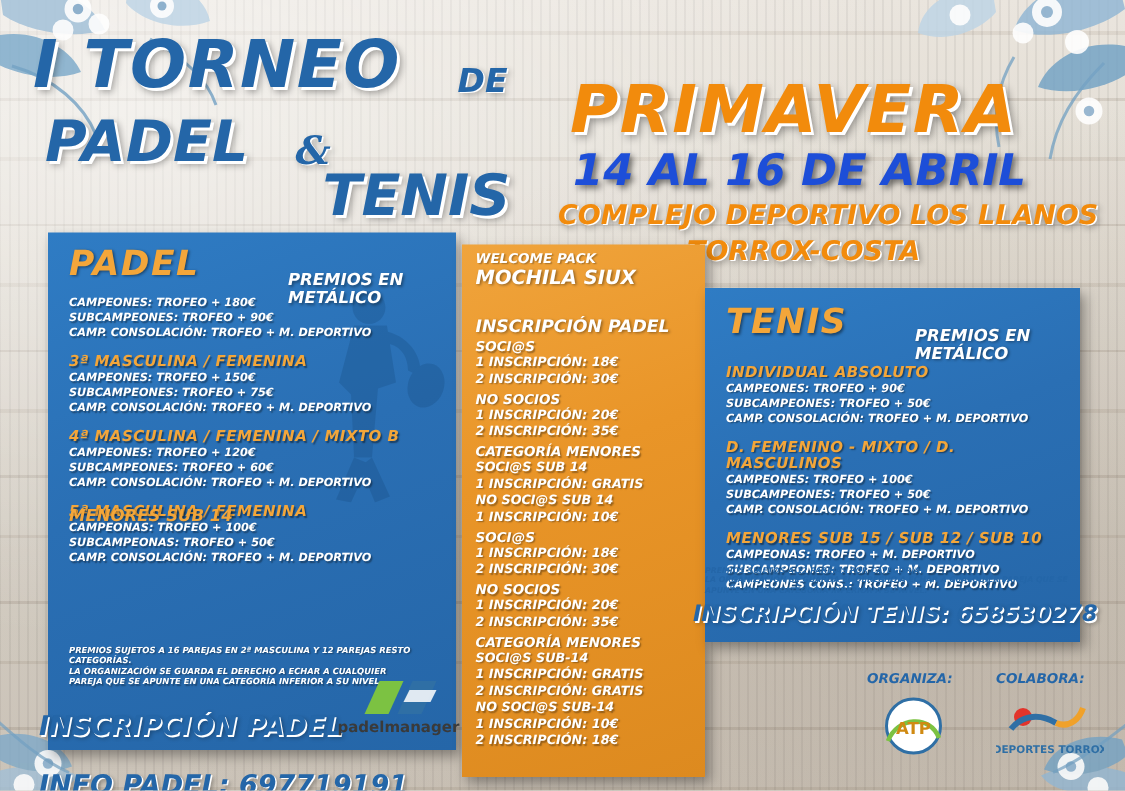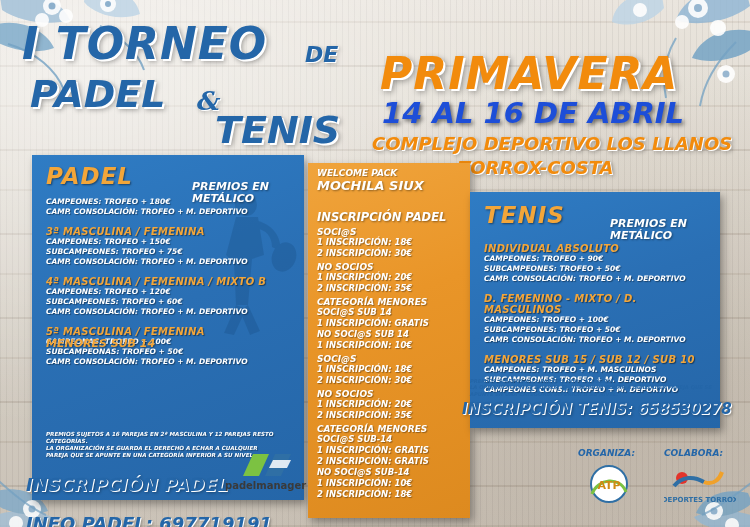--- a/index.html
+++ b/index.html
@@ -323,20 +323,21 @@
   <div style="position:absolute;left:14px;top:8px;">
     <div class="p-title">PADEL</div>
   </div>
   <div style="position:absolute;left:160px;top:8px;width:100px;white-space:pre-line;">
     <div class="p-premios">PREMIOS EN
 METÁLICO</div>
   </div>
 
   <div id="padel-cats" style="position:absolute;left:14px;top:42px;width:248px;">
       <div class="ln">CAMPEONES: TROFEO + 180€</div>
+      <div class="ln">SUBCAMPEONES: TROFEO + 90€</div>
       <div class="ln">CAMP. CONSOLACIÓN: TROFEO + M. DEPORTIVO</div>
       <div class="cat">3ª MASCULINA / FEMENINA</div>
       <div class="ln">CAMPEONES: TROFEO + 150€</div>
       <div class="ln">SUBCAMPEONES: TROFEO + 75€</div>
       <div class="ln">CAMP. CONSOLACIÓN: TROFEO + M. DEPORTIVO</div>
       <div class="cat">4ª MASCULINA / FEMENINA / MIXTO B</div>
       <div class="ln">CAMPEONES: TROFEO + 120€</div>
       <div class="ln">SUBCAMPEONES: TROFEO + 60€</div>
       <div class="ln">CAMP. CONSOLACIÓN: TROFEO + M. DEPORTIVO</div>
       <div class="cat">5ª MASCULINA / FEMENINA</div>
@@ -398,21 +399,21 @@
   <div id="tenis-cats" style="position:absolute;left:14px;top:42px;width:228px;">
       <div class="cat">INDIVIDUAL ABSOLUTO</div>
       <div class="ln">CAMPEONES: TROFEO + 90€</div>
       <div class="ln">SUBCAMPEONES: TROFEO + 50€</div>
       <div class="ln">CAMP. CONSOLACIÓN: TROFEO + M. DEPORTIVO</div>
       <div class="cat">D. FEMENINO - MIXTO / D. MASCULINOS</div>
       <div class="ln">CAMPEONES: TROFEO + 100€</div>
       <div class="ln">SUBCAMPEONES: TROFEO + 50€</div>
       <div class="ln">CAMP. CONSOLACIÓN: TROFEO + M. DEPORTIVO</div>
       <div class="cat">MENORES SUB 15 / SUB 12 / SUB 10</div>
-      <div class="ln">CAMPEONES: TROFEO + M. MASCULINOS</div>
+      <div class="ln">CAMPEONAS: TROFEO + M. DEPORTIVO</div>
       <div class="ln">SUBCAMPEONES: TROFEO + M. DEPORTIVO</div>
       <div class="ln">CAMPEONES CONS.: TROFEO + M. DEPORTIVO</div>
     </div>
 </div>
 
 <div class="tenis-note" style="white-space:pre-line;">PREMIOS SUJETOS A 12 PAREJAS POR CATEGORÍA
 LA ORGANIZACIÓN SE GUARDA EL DERECHO A ECHAR A CUALQUIER PAREJA QUE SE APUNTE EN UNA CATEGORÍA INFERIOR A SU NIVEL.</div>
 
 <div class="insc-padel">INSCRIPCIÓN PADEL</div>
 <div class="info-padel">INFO PADEL: 697719191</div>

